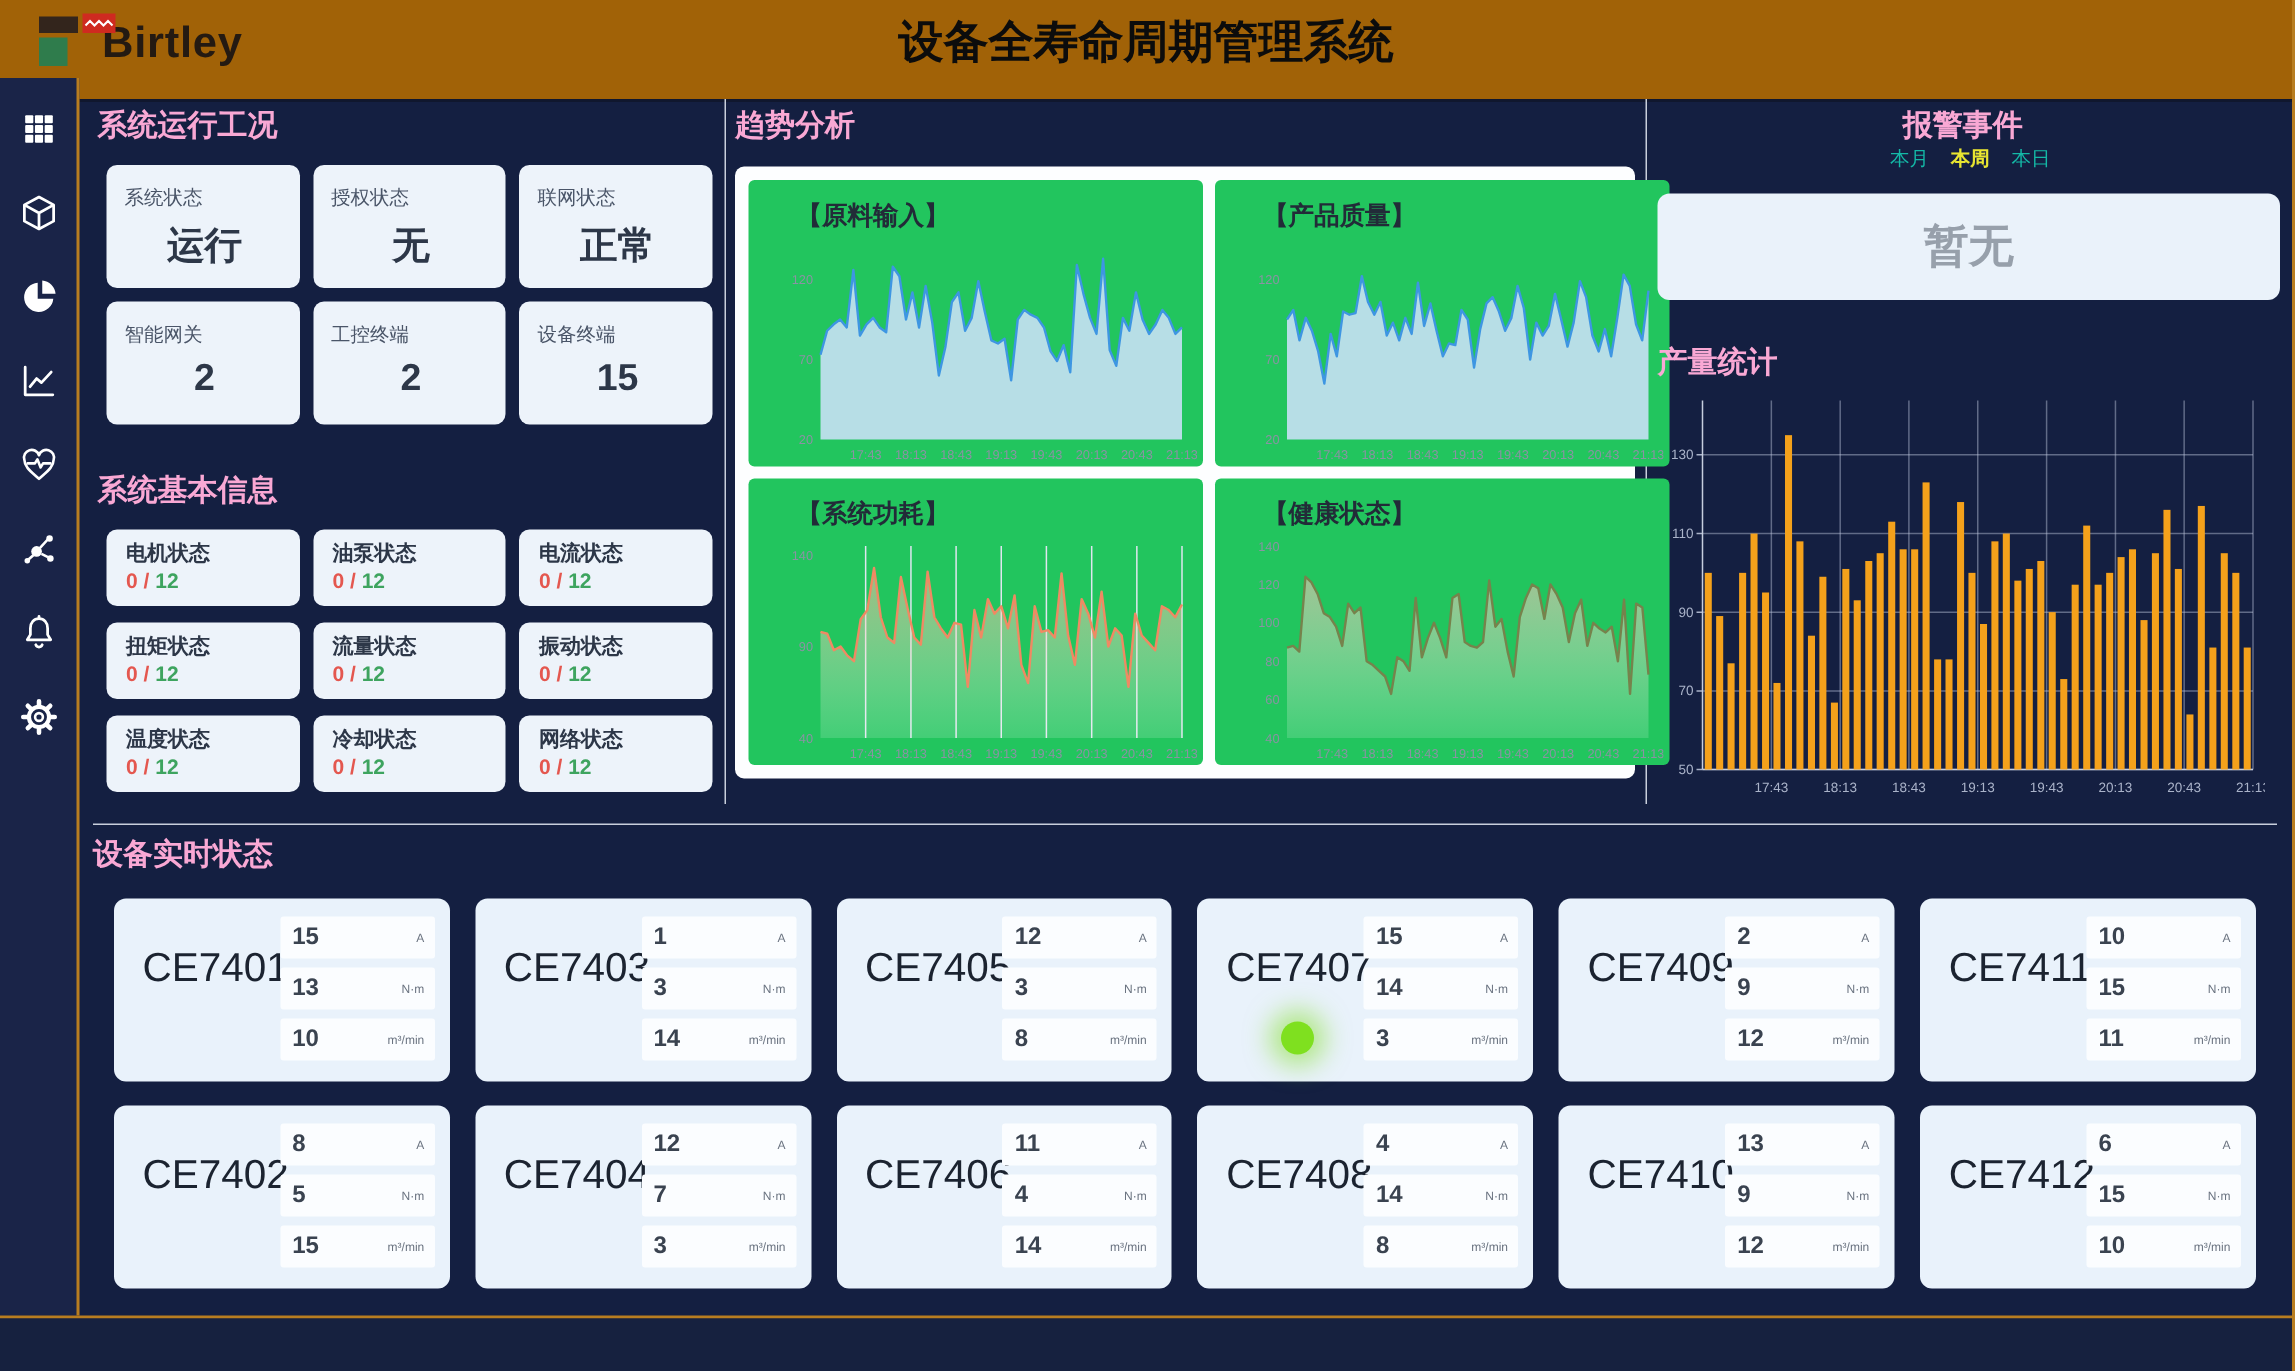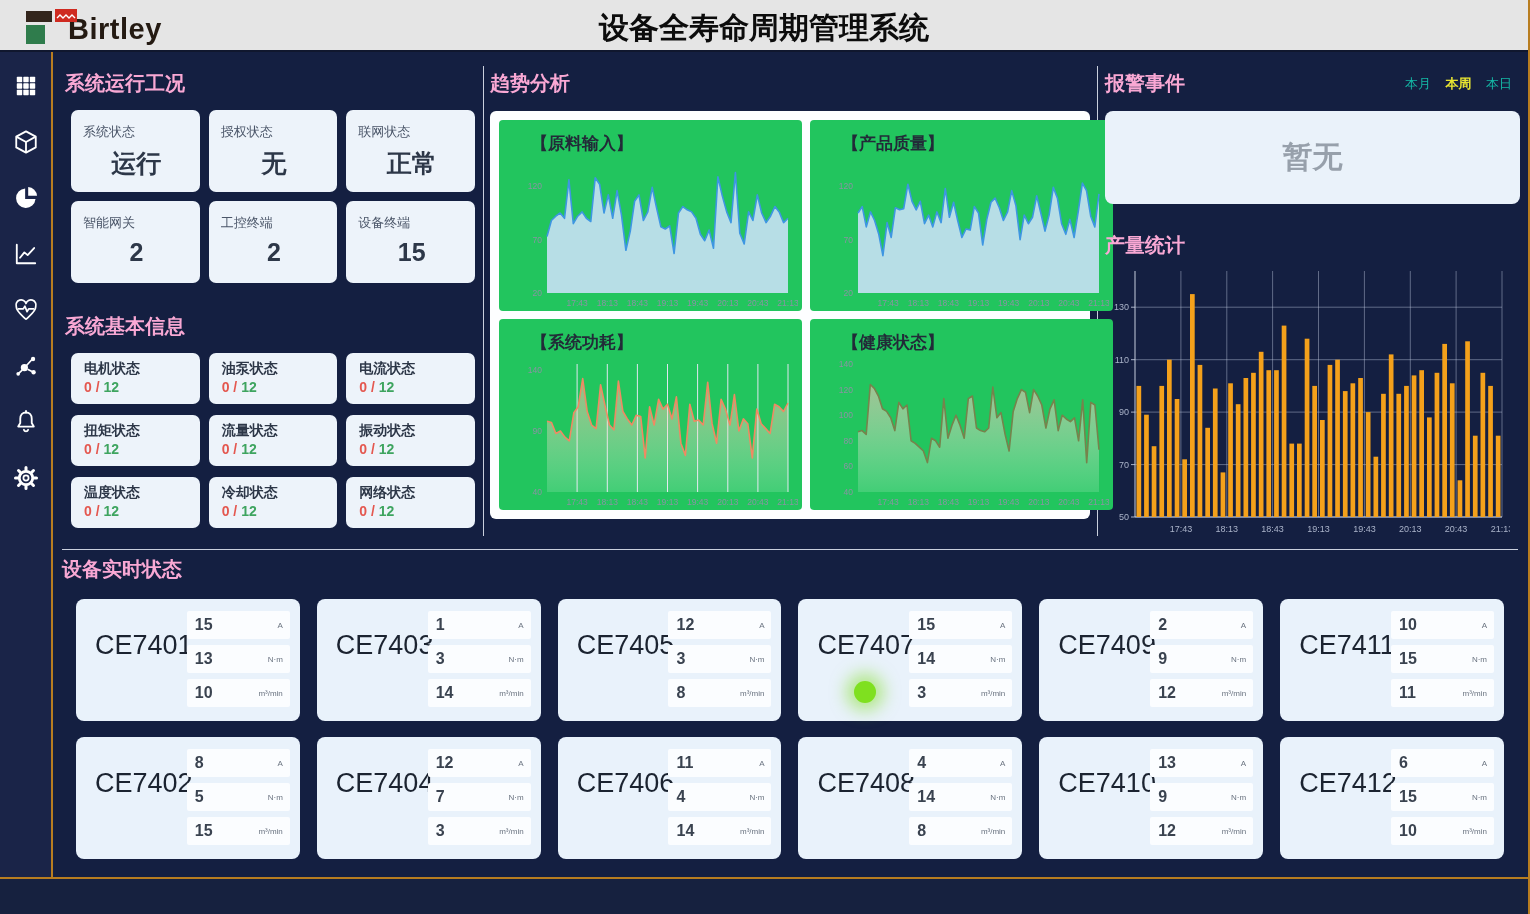--- a/index.html
+++ b/index.html
@@ -1,21 +1,21 @@
 <!DOCTYPE html>
 <html><head>
 <meta charset="utf-8">
 <style>
   * { box-sizing: border-box; margin: 0; padding: 0; }
   body { font-family: "Liberation Sans", "DejaVu Sans", sans-serif; background:#0b1330; }
   .app { position:relative; width:1530px; height:914px; background:#141f41; overflow:hidden;
          border-right:2px solid #b87d20; }
 
   
-  .header { position:absolute; top:0; left:0; right:0; height:52px; background:#e5e5e5;
+  .header { position:absolute; top:0; left:0; right:0; height:68px; background:#a16207;
             border-bottom:2px solid #10172e; }
   .logo { position:absolute; left:26px; top:6px; display:flex; align-items:flex-end; }
   .logo-mark { position:relative; width:54px; height:40px; }
   .lm-bar   { position:absolute; left:0;  top:5px;  width:26px; height:11px; background:#33251c; }
   .lm-red   { position:absolute; left:29px; top:3px; width:22px; height:13px; background:#cf2a20; }
   .lm-green { position:absolute; left:0;  top:19px; width:19px; height:19px; background:#2f7c4c; }
   .logo-text { font-size:29px; font-weight:700; color:#241a12; margin-left:-12px; letter-spacing:.5px; }
   .header-title { position:absolute; left:0; right:0; top:8px; text-align:center;
                   font-size:30px; font-weight:700; color:#0c0c0c; }
 
@@ -50,24 +50,24 @@
   
   .panel-mid { position:absolute; left:490px; top:70px; width:600px; }
   .trend-card { margin-top:14px; background:#fdfeff; border-radius:6px; padding:9px; display:grid;
                 grid-template-columns:1fr 1fr; gap:8px; }
   .mini { background:#22c55e; border-radius:4px; padding:8px 4px 2px 20px; }
   .mini-title { font-size:17px; font-weight:700; color:#222b38; margin:4px 0 4px 12px; }
   .chart-holder { width:100%; height:150px; }
 
   
   .panel-right { position:absolute; left:1105px; top:70px; width:415px; }
-  .alarm-head { display:flex; justify-content:space-between; align-items:center; padding-right:8px; }
+  .alarm-head { display:flex; justify-content:space-between; align-items:center; padding-right:8px;flex-direction:column; }
   .filters span { font-size:13px; color:#14b8a6; margin-left:10px; cursor:pointer; }
   .filters span.active { color:#e8e531; font-weight:700; }
-  .alarm-card { margin-top:14px; height:93px; background:#eaf2fa; border-radius:8px; display:flex;
+  .alarm-card { margin-top:14px; height:71px; background:#eaf2fa; border-radius:8px; display:flex;
                 align-items:center; justify-content:center; font-size:30px; font-weight:700; color:#97a0ab; }
   .h2-prod { margin-top:28px; }
   .bar-holder { width:405px; height:268px; margin-top:8px; }
 
   
   .panel-bottom { position:absolute; left:62px; top:556px; width:1456px; }
   #device-grid { display:grid; grid-template-columns:repeat(6,1fr); gap:16px 17px; margin-top:16px; padding:0 14px; }
   .dev-card { position:relative; height:122px; background:#e9f2fb; border-radius:8px; cursor:pointer; }
   .dev-name { position:absolute; left:19px; top:31px; font-size:27px; color:#1b2330; }
   .dev-rows { position:absolute; right:10px; top:12px; width:103px; display:flex; flex-direction:column; gap:6px; }

